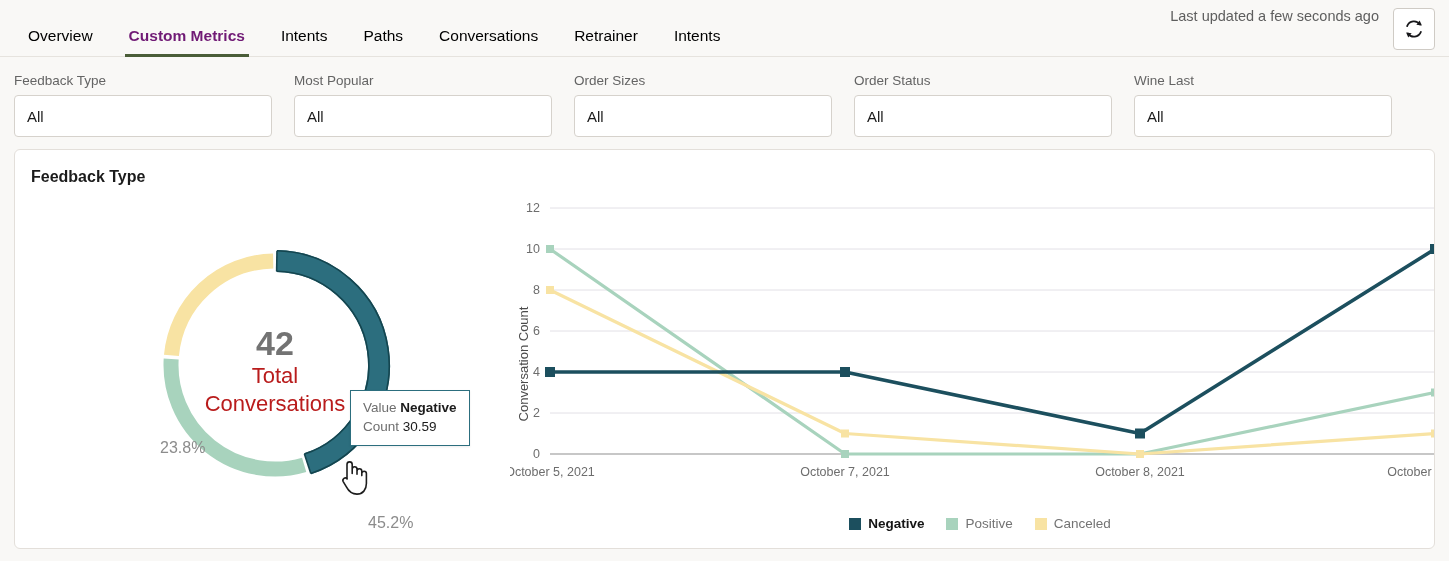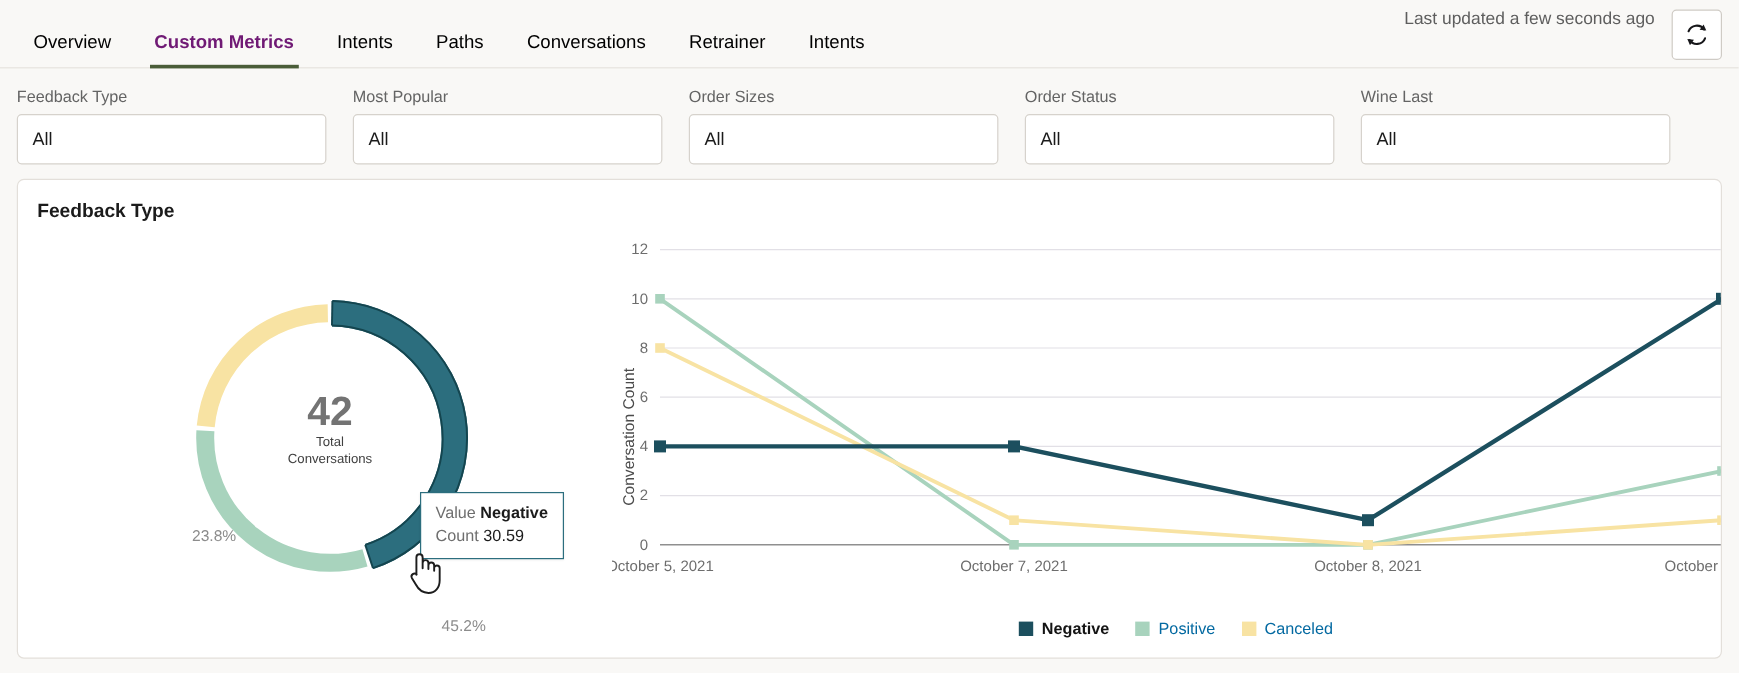--- a/index.html
+++ b/index.html
@@ -130,33 +130,33 @@
     text-align: center;
     pointer-events: none;
   }
   .donut-total {
     font-size: 34px;
     font-weight: bold;
     color: #737373;
     line-height: 1.05;
   }
   .donut-sub {
-    font-size: 11px;
-    color: #404040;
+    font-size: 22px;
+    color: #b91c1c;
     line-height: 1.28;
   }
   .slice-label {
     position: absolute;
-    font-size: 13px;
+    font-size: 16px;
     color: #8c8c8c;
     white-space: nowrap;
   }
   .tooltip {
     position: absolute;
-    left: 335px; top: 224px;
+    left: 335px; top: 204px;
     background: #fff;
     border: 1px solid #2c6e7e;
     padding: 7px 12px 8px 12px;
     font-size: 13.5px;
     line-height: 1.42;
     color: #1b1b1b;
     box-shadow: 0 1px 2px rgba(0,0,0,.08);
   }
   .tt-row { white-space: nowrap; }
   .tt-key { color: #6e6e6e; }
@@ -185,21 +185,21 @@
   }
   .legend-item {
     display: flex;
     align-items: center;
     gap: 7px;
     font-size: 13.5px;
     cursor: pointer;
   }
   .legend-swatch { width: 12px; height: 12px; display: inline-block; }
   .legend-label.active { color: #141414; font-weight: bold; }
-  .legend-label.dim { color: #0369a1; }
+  .legend-label.dim { color: #737373; }
 </style>
 </head>
 <body>
 
 <div class="topbar">
   <div class="tabs">
     <div class="tab"><span>Overview</span></div>
     <div class="tab active"><span>Custom Metrics</span></div>
     <div class="tab"><span>Intents</span></div>
     <div class="tab"><span>Paths</span></div>

